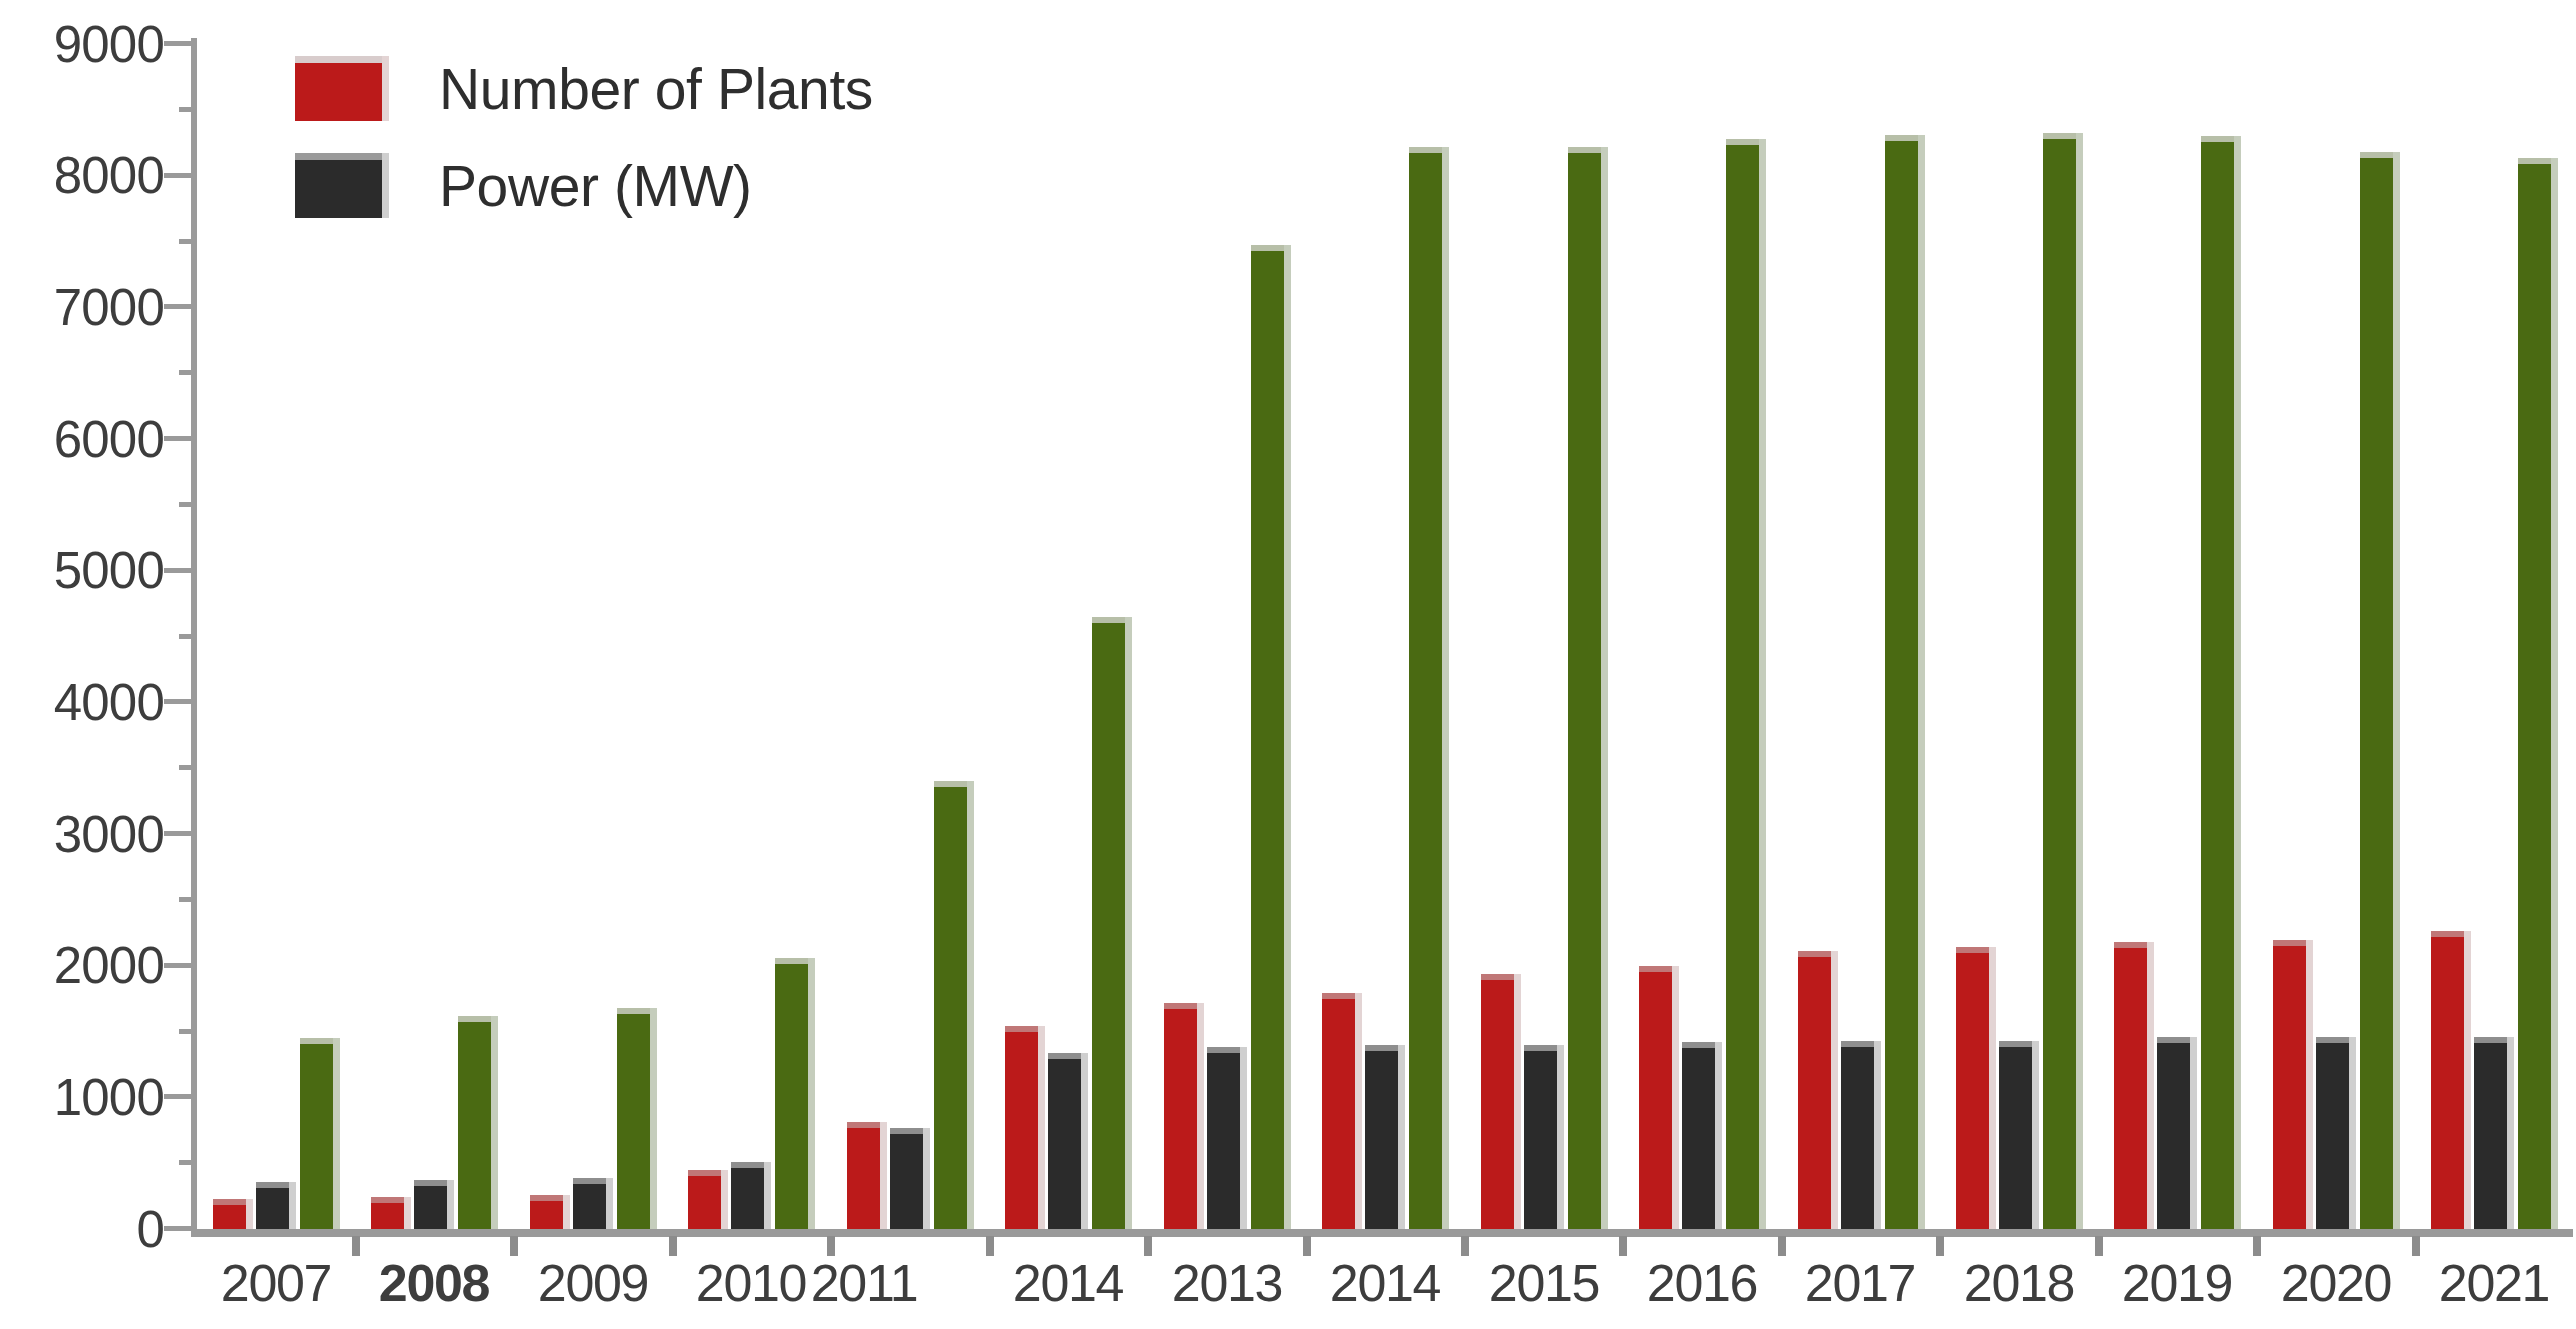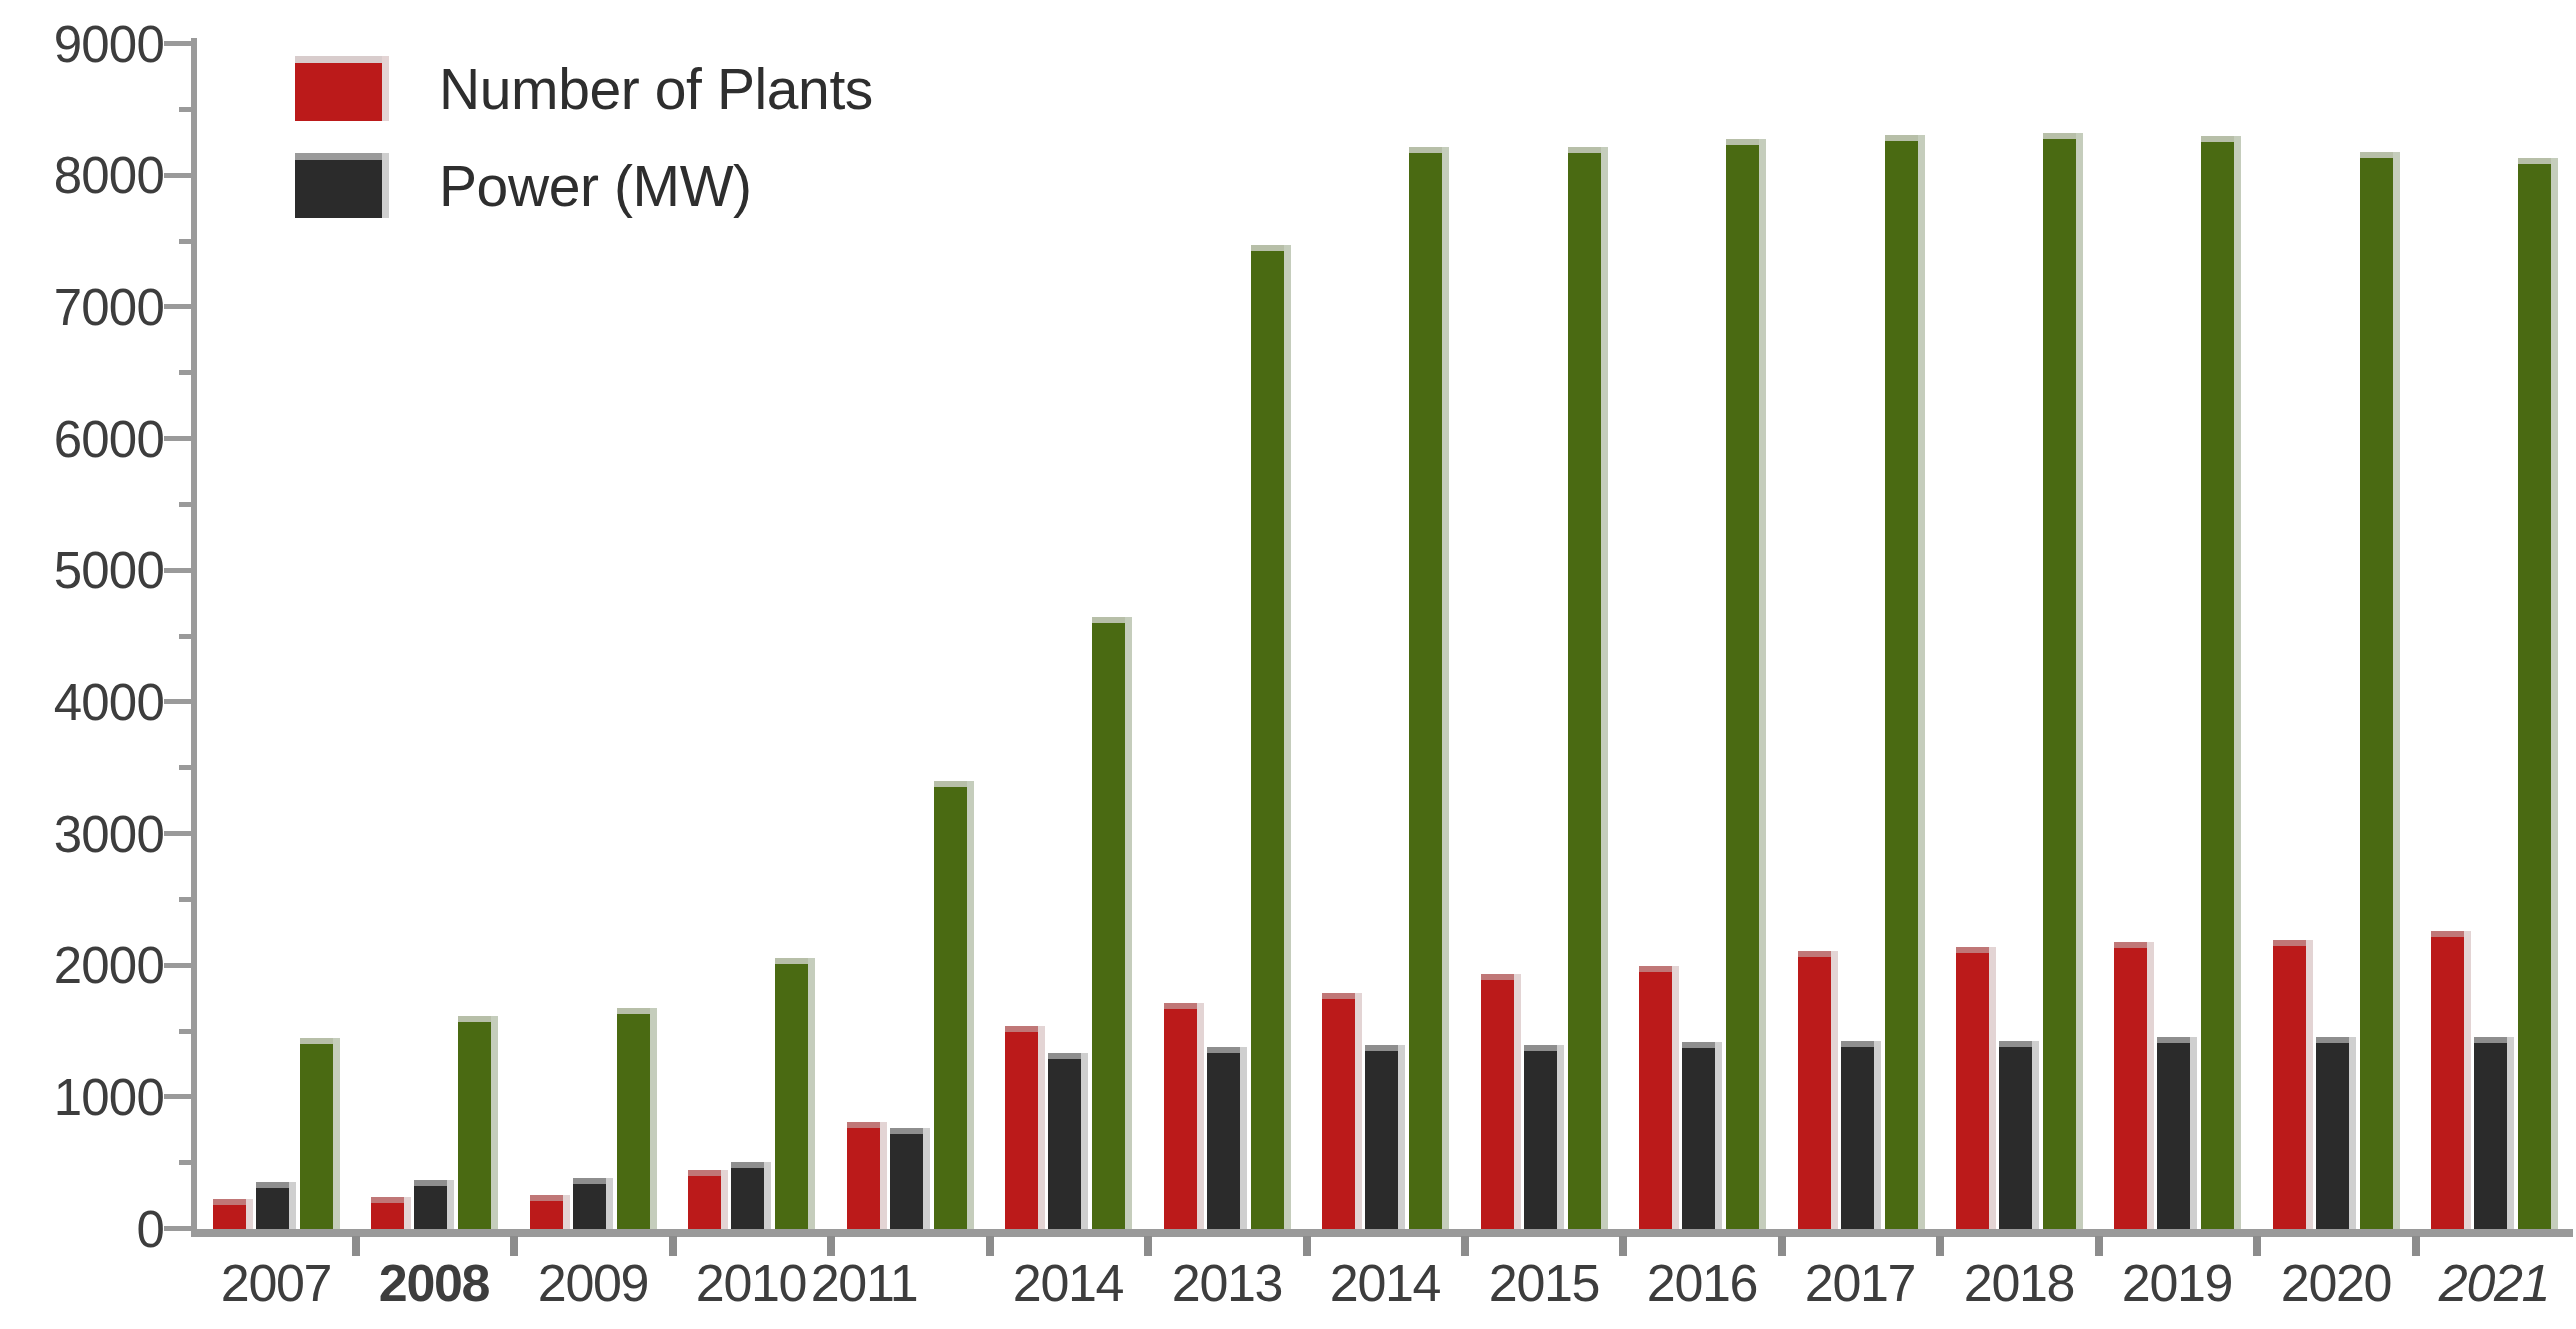--- a/index.html
+++ b/index.html
@@ -137,21 +137,21 @@
       <div class="x-label" style="left: 864px;">2011</div>
       <div class="x-label" style="left: 1068px;">2014</div>
       <div class="x-label" style="left: 1227px;">2013</div>
       <div class="x-label" style="left: 1385px;">2014</div>
       <div class="x-label" style="left: 1544px;">2015</div>
       <div class="x-label" style="left: 1702px;">2016</div>
       <div class="x-label" style="left: 1860px;">2017</div>
       <div class="x-label" style="left: 2019px;">2018</div>
       <div class="x-label" style="left: 2177px;">2019</div>
       <div class="x-label" style="left: 2336px;">2020</div>
-      <div class="x-label" style="left: 2494px; font-style: italic;">2021</div>
+      <div class="x-label" style="left: 2494px;">2021</div>
     </div>
 
   <div class="plot" id="plot">
       <div class="group" style="left: 0px; width: 158px;">
         <div class="bar bar-plants" title="Number of Plants 2007: 230" style="left: 15.6px; width: 40px; height: 30px;">
           <span class="face"></span>
           <span class="hl-top"></span>
           <span class="hl-right"></span>
         </div>
         <div class="bar bar-power" title="Power (MW) 2007: 355" style="left: 59px; width: 40px; height: 47px;">

